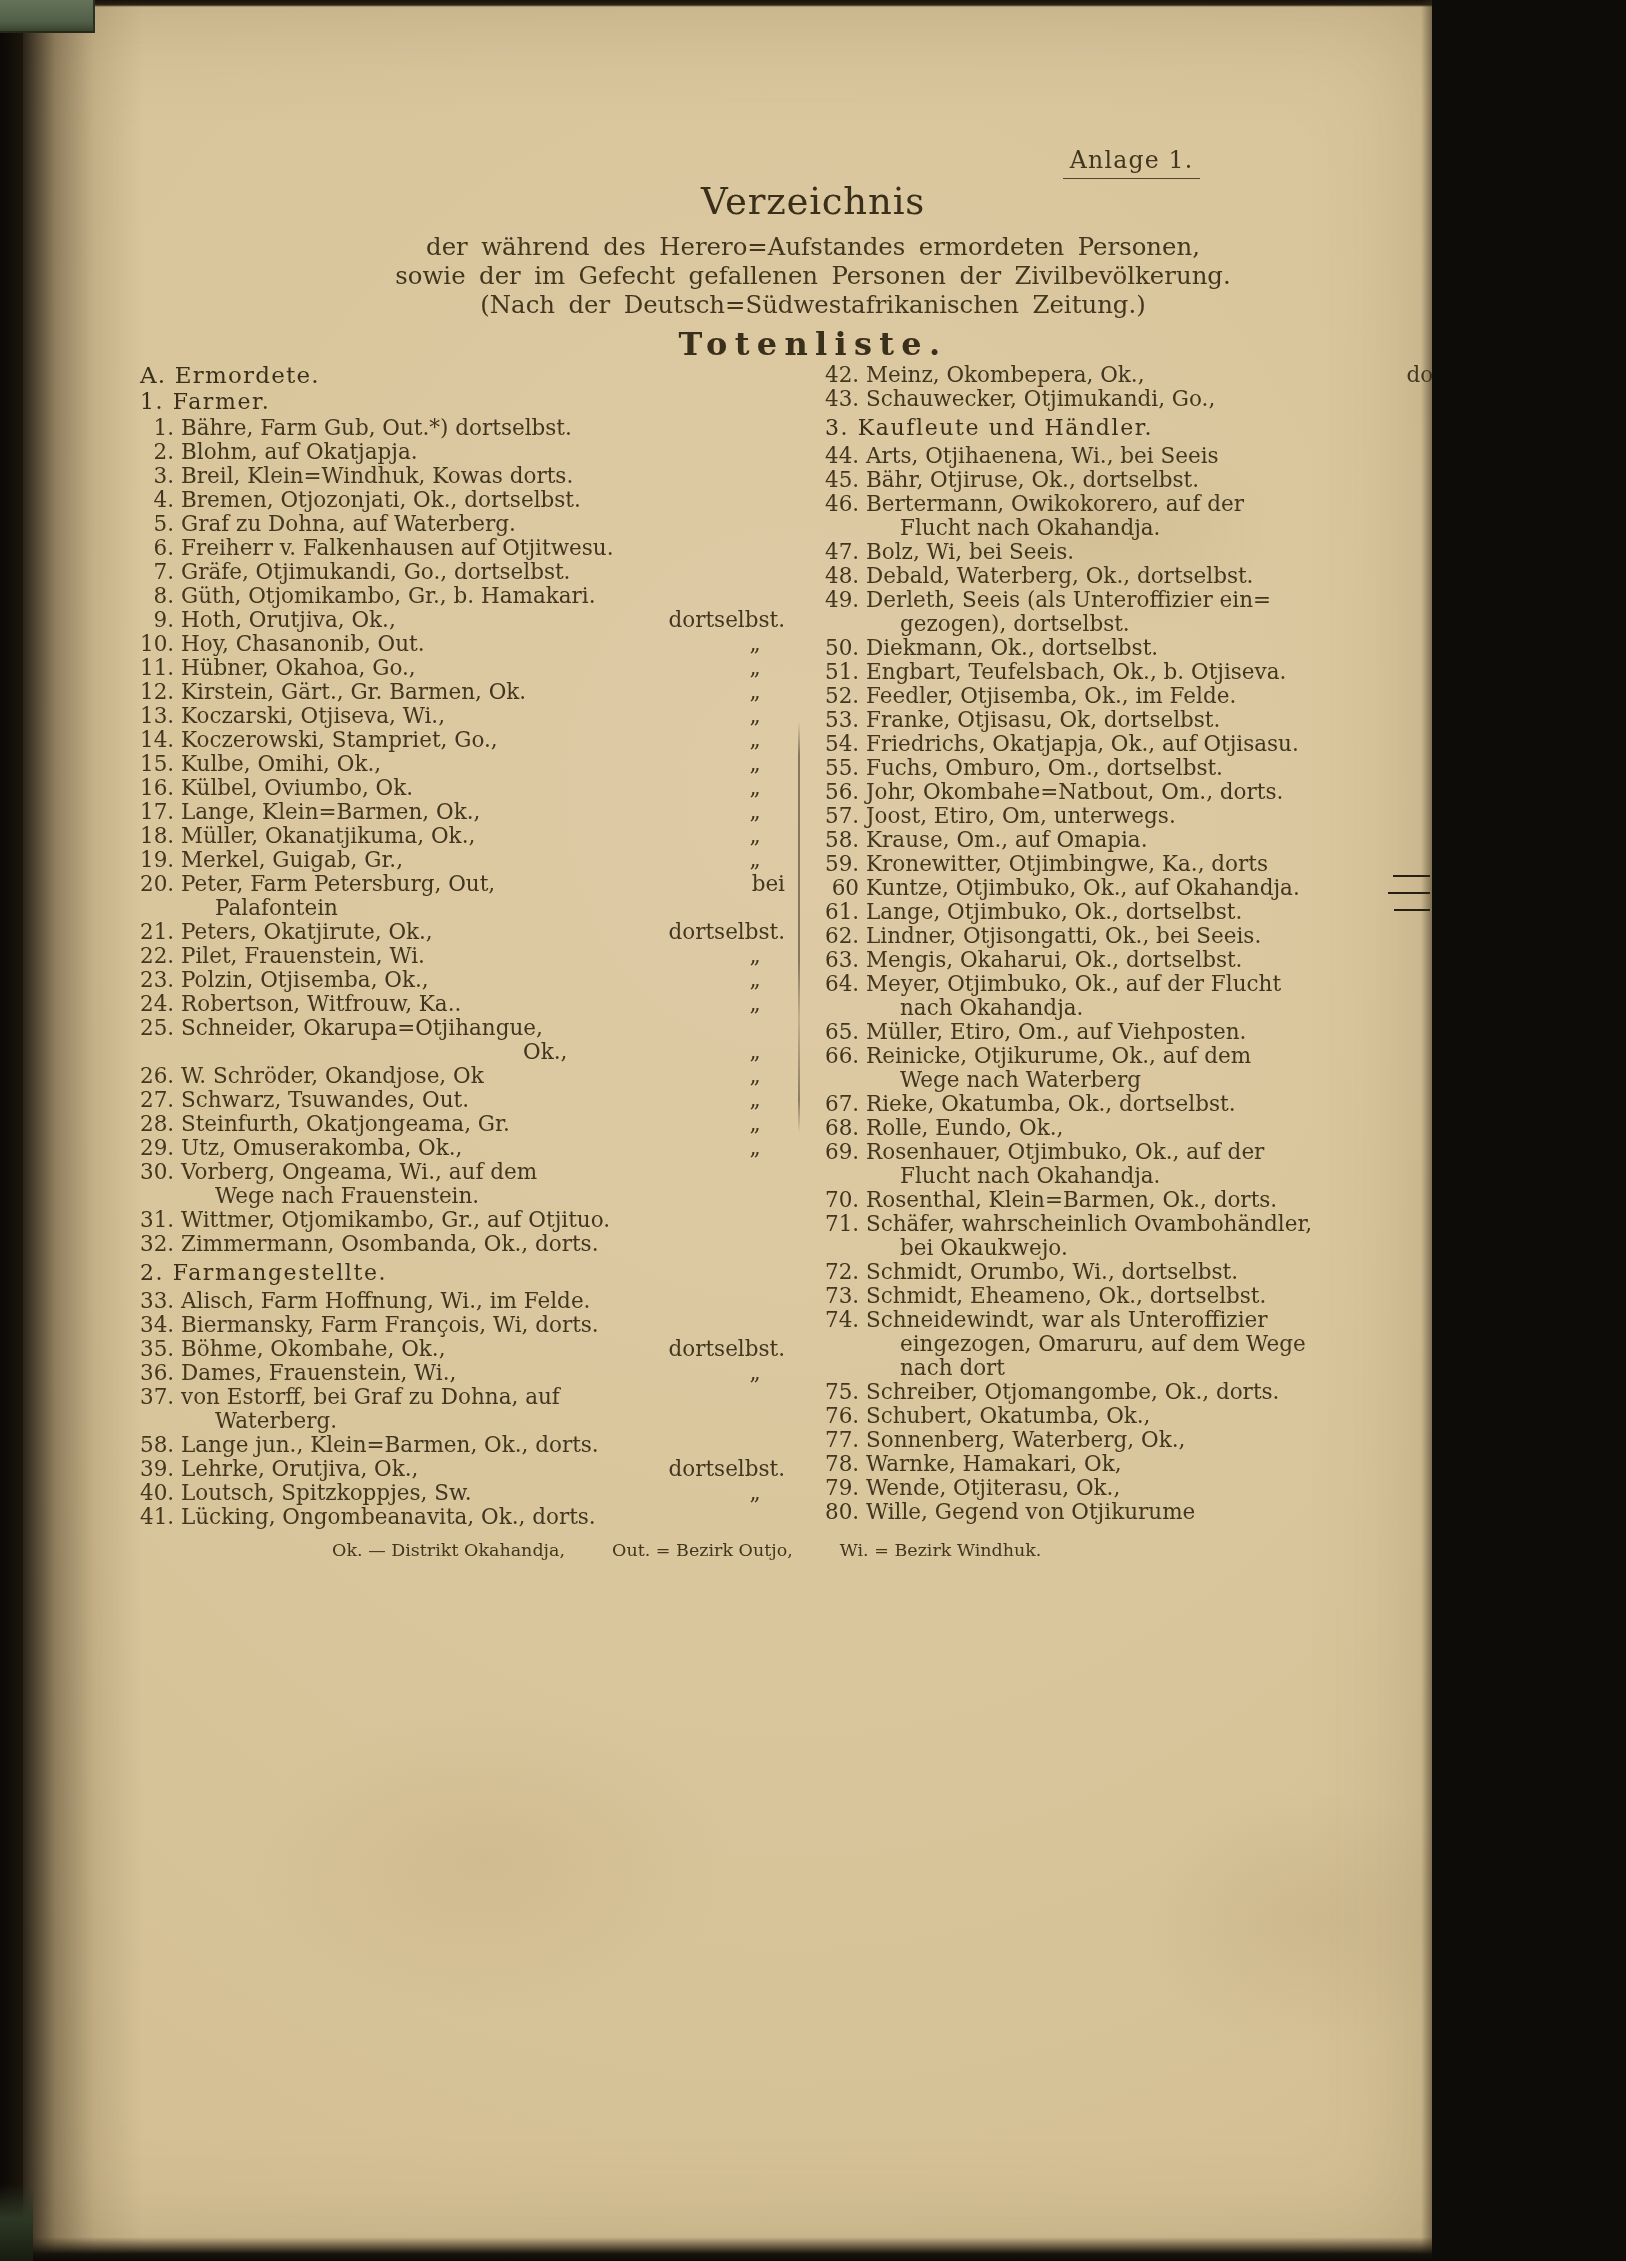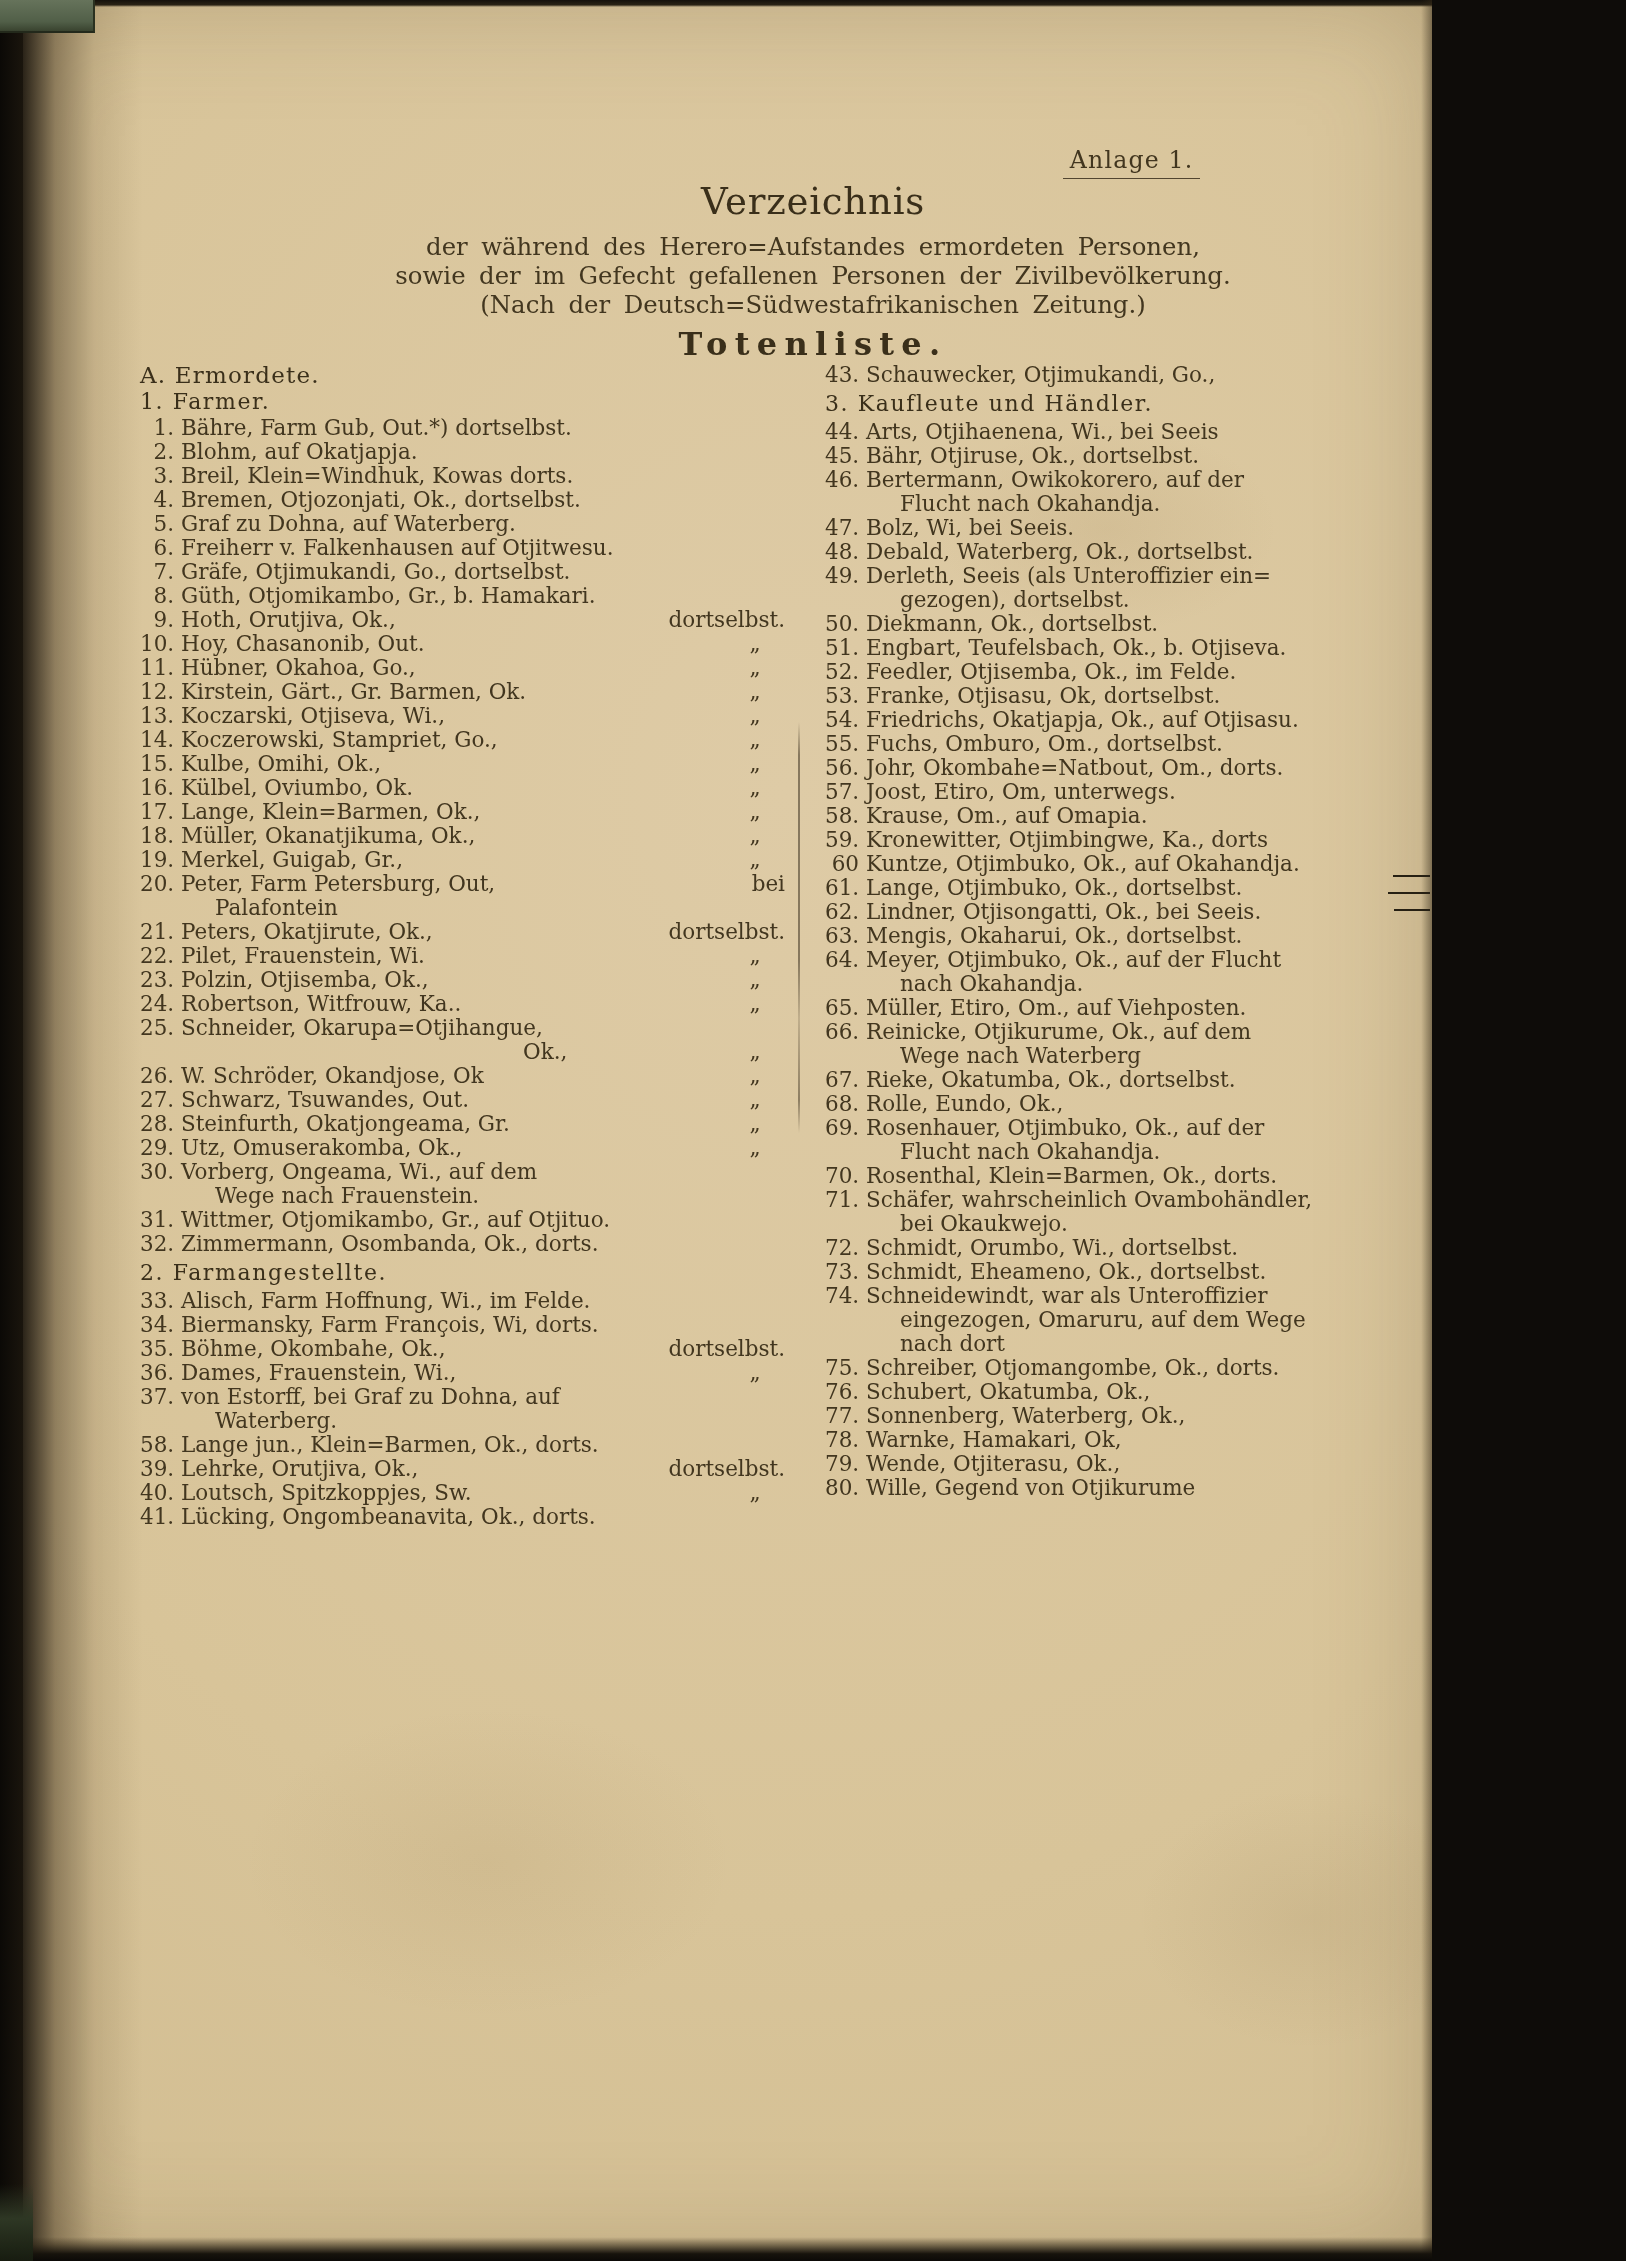--- a/index.html
+++ b/index.html
@@ -407,20 +407,27 @@
           </div>
           <div class="entry">
             <span class="num">41.</span>
             <div class="line">
               <span class="t">Lücking, Ongombeanavita, Ok., dorts.</span>
             </div>
           </div>
         </div>
       <div class="col">
           <div class="entry">
+            <span class="num">42.</span>
+            <div class="line">
+              <span class="t">Meinz, Okombepera, Ok.,</span>
+              <span class="r">dorts.</span>
+            </div>
+          </div>
+          <div class="entry">
             <span class="num">43.</span>
             <div class="line">
               <span class="t">Schauwecker, Otjimukandi, Go.,</span>
               <span class="r ditto">„</span>
             </div>
           </div>
           <div class="sec-heading heading">3. Kaufleute und Händler.</div>
           <div class="entry">
             <span class="num">44.</span>
             <div class="line">
@@ -672,20 +679,25 @@
               <span class="t">Wille, Gegend von Otjikurume</span>
               <span class="r ditto">„</span>
             </div>
           </div>
         </div>
     </div>
 
     <div class="divider"></div>
 
     <div class="footnote">
+      <div class="fline f2">
+          <span>Ok. — Distrikt Okahandja,</span>
+          <span>Out. = Bezirk Outjo,</span>
+          <span>Wi. = Bezirk Windhuk.</span>
+        </div>
     </div>
 
     <div class="marks">
       <div class="mark m1"></div>
       <div class="mark m2"></div>
       <div class="mark m3"></div>
     </div>
   </div>
 </div>
 

